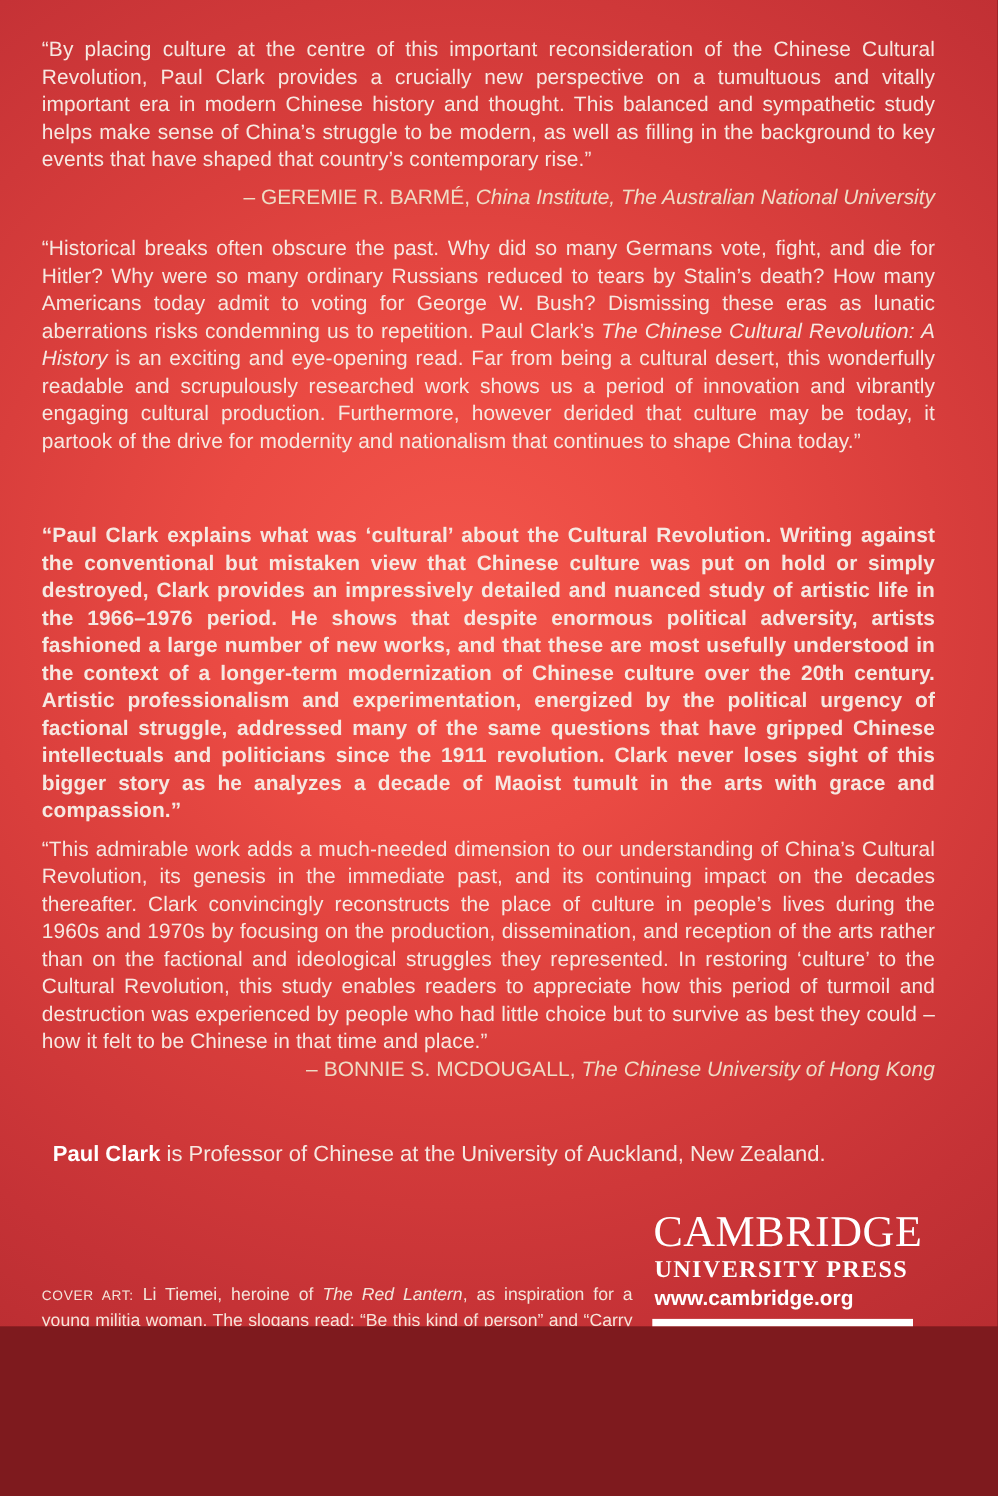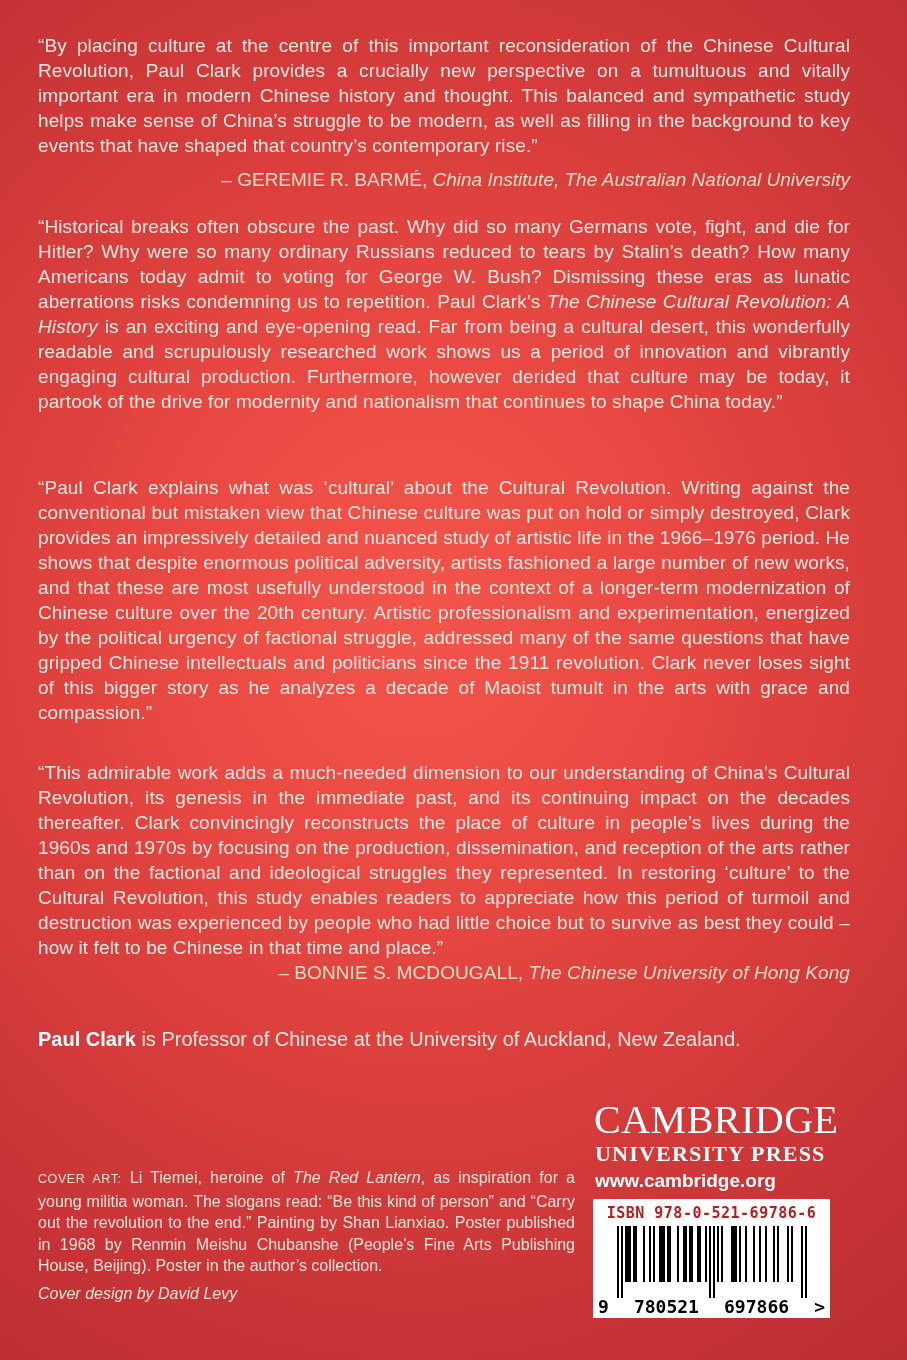--- a/index.html
+++ b/index.html
@@ -1,18 +1,18 @@
 <!DOCTYPE html>
 <html><head>
 <meta charset="utf-8">
 <style>
   html,body{margin:0;padding:0;background:#7e1a1e;}
   .cover{
     position:relative;
-    width:907px;height:1360px;
+    width:907px;height:1206px;
     margin:0 auto;
     overflow:hidden;
     background:
       radial-gradient(ellipse 115% 85% at 46% 45%,
         #f3554b 0%, #ea4a43 22%, #d93e3c 42%, #c53236 66%, #b22a2e 88%, #ab262b 100%);
     font-family:"Liberation Sans","DejaVu Sans",sans-serif;
   }
   .section{position:absolute;left:38px;width:812px;}
   .quote{
     margin:0;
@@ -29,21 +29,21 @@
   }
   .attr-inline{
     float:right;
     color:#eedcc5;
   }
   .seg-italic{font-style:italic;}
   .seg-bold{font-weight:bold;color:#ffffff;}
   .seg-smallcaps{font-size:0.78em;letter-spacing:0.6px;}
   .author-note{
     position:absolute;left:38px;top:1026px;width:812px;
-    margin:0;color:#f6e8e1;font-size:20px;line-height:26px;
+    margin:10px;color:#f6e8e1;font-size:20px;line-height:26px;
   }
   
   .publisher{position:absolute;left:594px;top:1100px;width:250px;color:#ffffff;}
   .pub-name1{
     margin:0;font-family:"Liberation Serif","DejaVu Serif",serif;
     font-size:40px;line-height:40px;font-weight:normal;letter-spacing:0.5px;
   }
   .pub-name2{
     margin:2px 0 0 1px;font-family:"Liberation Serif","DejaVu Serif",serif;
     font-size:22px;line-height:24px;font-weight:bold;letter-spacing:1.2px;
@@ -93,21 +93,21 @@
 
   <div class="section" style="top:33px;">
     <p class="quote"><span class="seg-normal">“By placing culture at the centre of this important reconsideration of the Chinese Cultural Revolution, Paul Clark provides a crucially new perspective on a tumultuous and vitally important era in modern Chinese history and thought. This balanced and sympathetic study helps make sense of China’s struggle to be modern, as well as filling in the background to key events that have shaped that country’s contemporary rise.”</span></p>
     <p class="attribution"><span class="seg-normal">– GEREMIE R. BARMÉ, </span><span class="seg-italic">China Institute, The Australian National University</span></p>
   </div>
 
   <div class="section" style="top:214px;">
     <p class="quote"><span class="seg-normal">“Historical breaks often obscure the past. Why did so many Germans vote, fight, and die for Hitler? Why were so many ordinary Russians reduced to tears by Stalin’s death? How many Americans today admit to voting for George W. Bush? Dismissing these eras as lunatic aberrations risks condemning us to repetition. Paul Clark’s </span><span class="seg-italic">The Chinese Cultural Revolution: A History</span><span class="seg-normal"> is an exciting and eye-opening read. Far from being a cultural desert, this wonderfully readable and scrupulously researched work shows us a period of innovation and vibrantly engaging cultural production. Furthermore, however derided that culture may be today, it partook of the drive for modernity and nationalism that continues to shape China today.”</span></p>
   </div>
 
-  <div class="section" style="top:475px;">
+  <div class="section" style="top:475px;font-weight:bold;">
     <p class="quote"><span class="seg-normal">“Paul Clark explains what was ‘cultural’ about the Cultural Revolution. Writing against the conventional but mistaken view that Chinese culture was put on hold or simply destroyed, Clark provides an impressively detailed and nuanced study of artistic life in the 1966–1976 period. He shows that despite enormous political adversity, artists fashioned a large number of new works, and that these are most usefully understood in the context of a longer-term modernization of Chinese culture over the 20th century. Artistic professionalism and experimentation, energized by the political urgency of factional struggle, addressed many of the same questions that have gripped Chinese intellectuals and politicians since the 1911 revolution. Clark never loses sight of this bigger story as he analyzes a decade of Maoist tumult in the arts with grace and compassion.”</span></p>
   </div>
 
   <div class="section" style="top:760px;">
     <p class="quote"><span><span class="seg-normal">“This admirable work adds a much-needed dimension to our understanding of China’s Cultural Revolution, its genesis in the immediate past, and its continuing impact on the decades thereafter. Clark convincingly reconstructs the place of culture in people’s lives during the 1960s and 1970s by focusing on the production, dissemination, and reception of the arts rather than on the factional and ideological struggles they represented. In restoring ‘culture’ to the Cultural Revolution, this study enables readers to appreciate how this period of turmoil and destruction was experienced by people who had little choice but to survive as best they could – how it felt to be Chinese in that time and place.” </span></span><span class="attr-inline"><span class="seg-normal">– BONNIE S. MCDOUGALL, </span><span class="seg-italic">The Chinese University of Hong Kong</span></span></p>
   </div>
 
   <p class="author-note"><span class="seg-bold">Paul Clark</span><span class="seg-normal"> is Professor of Chinese at the University of Auckland, New Zealand.</span></p>
 
   <div class="publisher">

